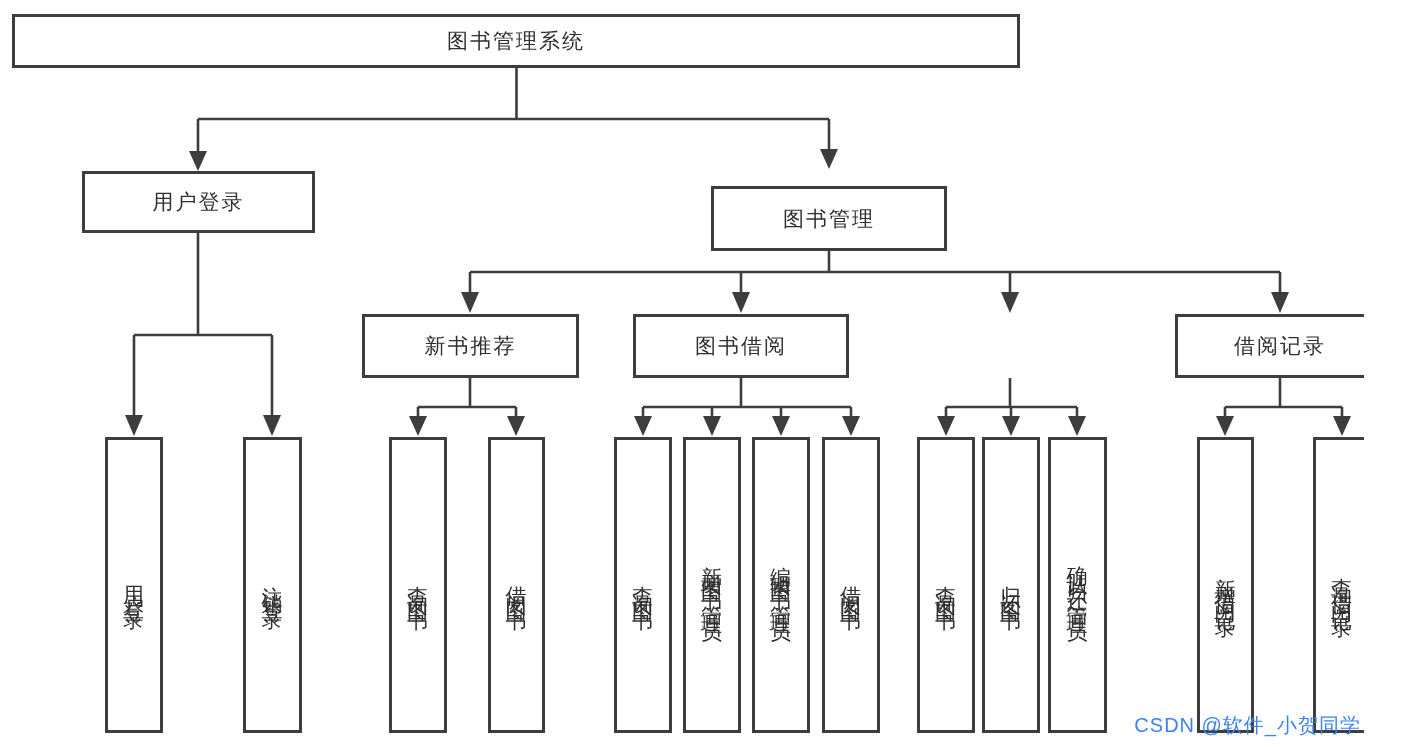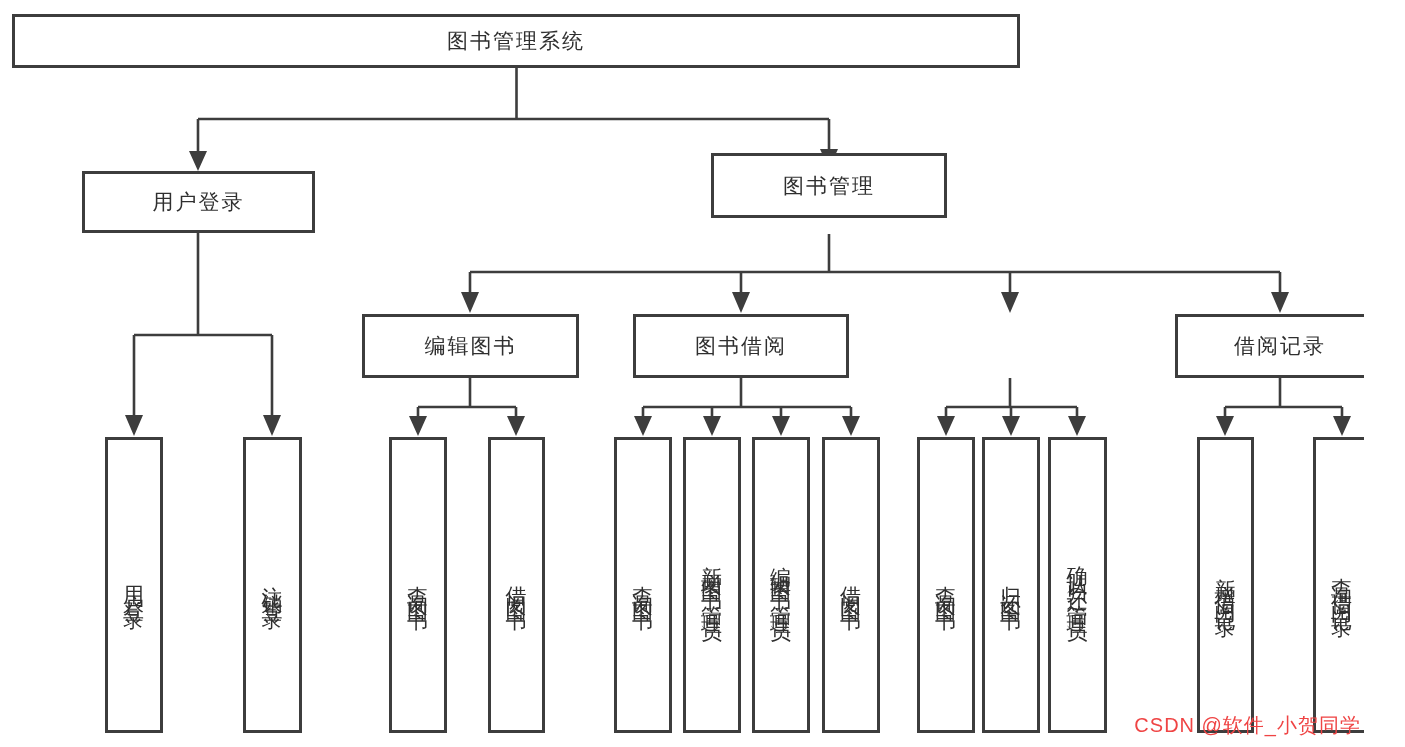--- a/index.html
+++ b/index.html
@@ -51,21 +51,21 @@
     line-height: 1;
     top: 437px;
     height: 296px;
   }
   .watermark {
     position: absolute;
     right: 3px;
     top: 712px;
     font-size: 20px;
     letter-spacing: 1px;
-    color: #ef4444;
+    color: #3b82f6;
     white-space: nowrap;
   }
 </style>
 </head>
 <body>
 
 <div class="stage">
 
   <svg class="connectors" viewBox="0 0 1405 747" xmlns="http://www.w3.org/2000/svg">
     <path d="M516.5,68 V119 M198,119 H829 M198,119 V152 M829,119 V150
@@ -83,23 +83,23 @@
              M634,416 L652,416 L643,436 Z M703,416 L721,416 L712,436 Z
              M772,416 L790,416 L781,436 Z M842,416 L860,416 L851,436 Z
              M937,416 L955,416 L946,436 Z M1002,416 L1020,416 L1011,436 Z
              M1068,416 L1086,416 L1077,436 Z M1216,416 L1234,416 L1225,436 Z
              M1333,416 L1351,416 L1342,436 Z" fill="#3d3d3d" stroke="none"></path>
   </svg>
 
   <div class="node" style="left:12px; top:14px; width:1008px; height:54px;">图书管理系统</div>
 
   <div class="node" style="left:82px; top:171px; width:233px; height:62px;">用户登录</div>
-  <div class="node" style="left:711px; top:153px; width:236px; height:65px;">图书管理</div>
+  <div class="node" style="left:711px; top:186px; width:236px; height:65px;">图书管理</div>
 
-  <div class="node" style="left:362px; top:314px; width:217px; height:64px;">编辑图书</div>
+  <div class="node" style="left:362px; top:314px; width:217px; height:64px;">新书推荐</div>
   <div class="node" style="left:633px; top:314px; width:216px; height:64px;text-align:center;">图书借阅</div>
   <div class="node" style="left:1175px; top:314px; width:210px; height:64px;">借阅记录</div>
 
   <div class="leaf" style="left:105px; width:58px;">用户登录</div>
   <div class="leaf" style="left:243px; width:59px;">注销登录</div>
 
   <div class="leaf" style="left:389px; width:58px;">查询图书</div>
   <div class="leaf" style="left:488px; width:57px;">借阅图书</div>
 
   <div class="leaf" style="left:614px; width:58px;">查询图书</div>

